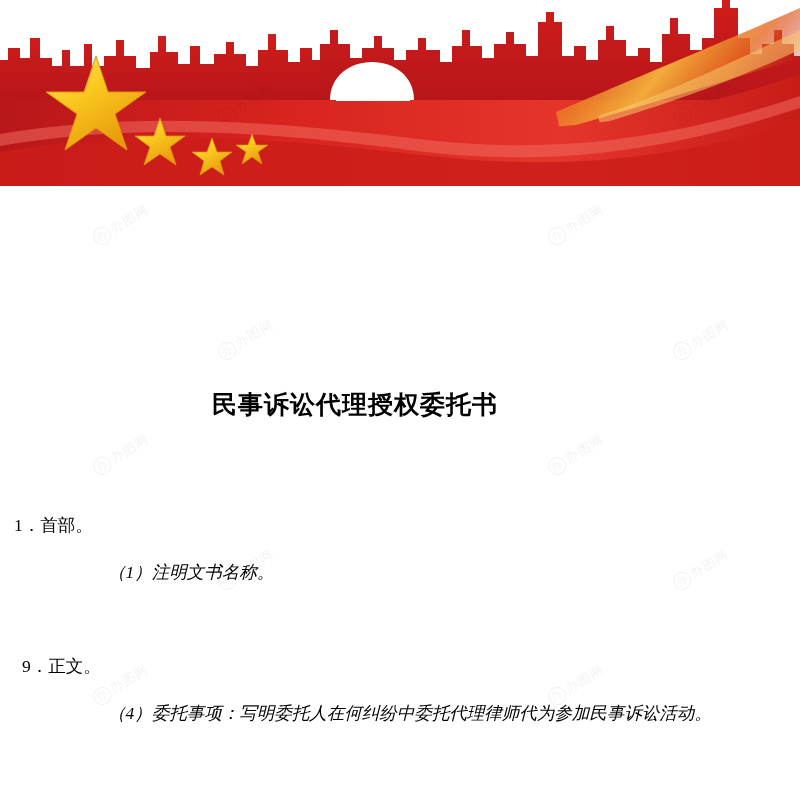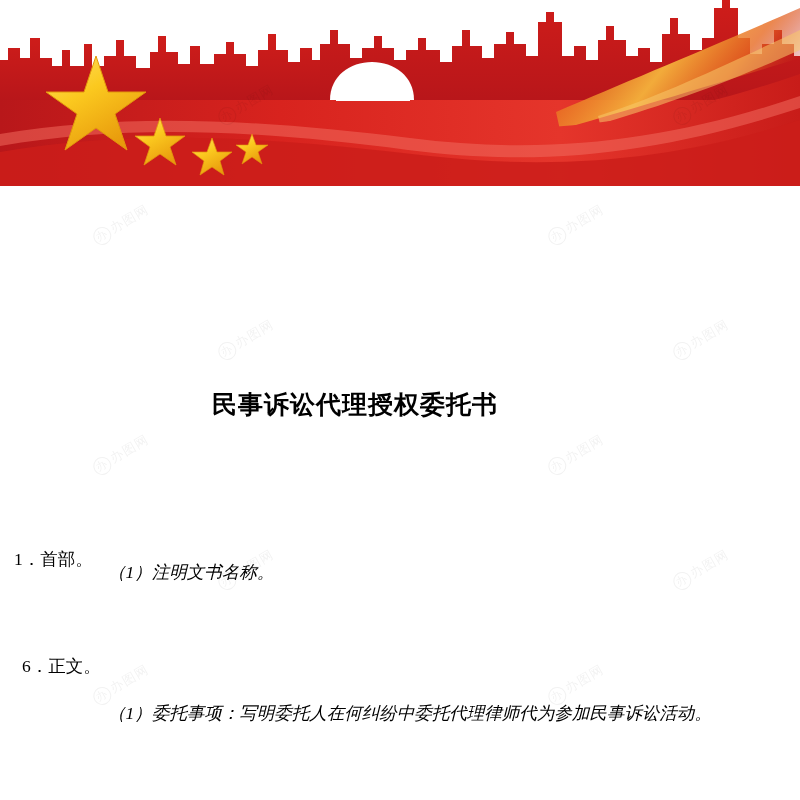--- a/index.html
+++ b/index.html
@@ -52,21 +52,21 @@
   }
 
   .para {
     position: absolute;
     color: #000;
     font-size: 17.5px;
     line-height: 1.2;
     white-space: nowrap;
     font-family: "Liberation Serif", "DejaVu Serif", serif;
   }
-  .lvl1 { left: 14px; margin-top: 34px; }
+  .lvl1 { left: 14px; }
   .lvl1b { left: 22px; }
   .lvl2 { left: 108px; font-style: italic; }
 
   
   .wm {
     position: absolute;
     color: rgba(0, 0, 0, 0.055);
     font-size: 13px;
     font-family: "Liberation Sans", sans-serif;
     letter-spacing: 1px;
@@ -170,22 +170,22 @@
       </g>
     </g>
   </svg>
 </div>
 
 <div id="doc">
   <div id="doc-title">民事诉讼代理授权委托书</div>
 
   <div class="para lvl1" style="top:325px">1．首部。</div>
   <div class="para lvl2" style="top:372px">（1）注明文书名称。</div>
-  <div class="para lvl1b" style="top:466px">6．正文。</div>
-  <div class="para lvl2" style="top:513px">（1）委托事项：写明委托人在何纠纷中委托代理律师代为参加民事诉讼活动。</div>
+  <div class="para lvl1b" style="top:466px">9．正文。</div>
+  <div class="para lvl2" style="top:513px">（4）委托事项：写明委托人在何纠纷中委托代理律师代为参加民事诉讼活动。</div>
 </div>
 
 <div id="watermarks">
     <div class="wm" style="left: 90px; top: 215px;"><span class="wm-ring">办</span><span>办图网</span></div>
     <div class="wm" style="left: 545px; top: 215px;"><span class="wm-ring">办</span><span>办图网</span></div>
     <div class="wm" style="left: 215px; top: 330px;"><span class="wm-ring">办</span><span>办图网</span></div>
     <div class="wm" style="left: 670px; top: 330px;"><span class="wm-ring">办</span><span>办图网</span></div>
     <div class="wm" style="left: 90px; top: 445px;"><span class="wm-ring">办</span><span>办图网</span></div>
     <div class="wm" style="left: 545px; top: 445px;"><span class="wm-ring">办</span><span>办图网</span></div>
     <div class="wm" style="left: 215px; top: 560px;"><span class="wm-ring">办</span><span>办图网</span></div>

